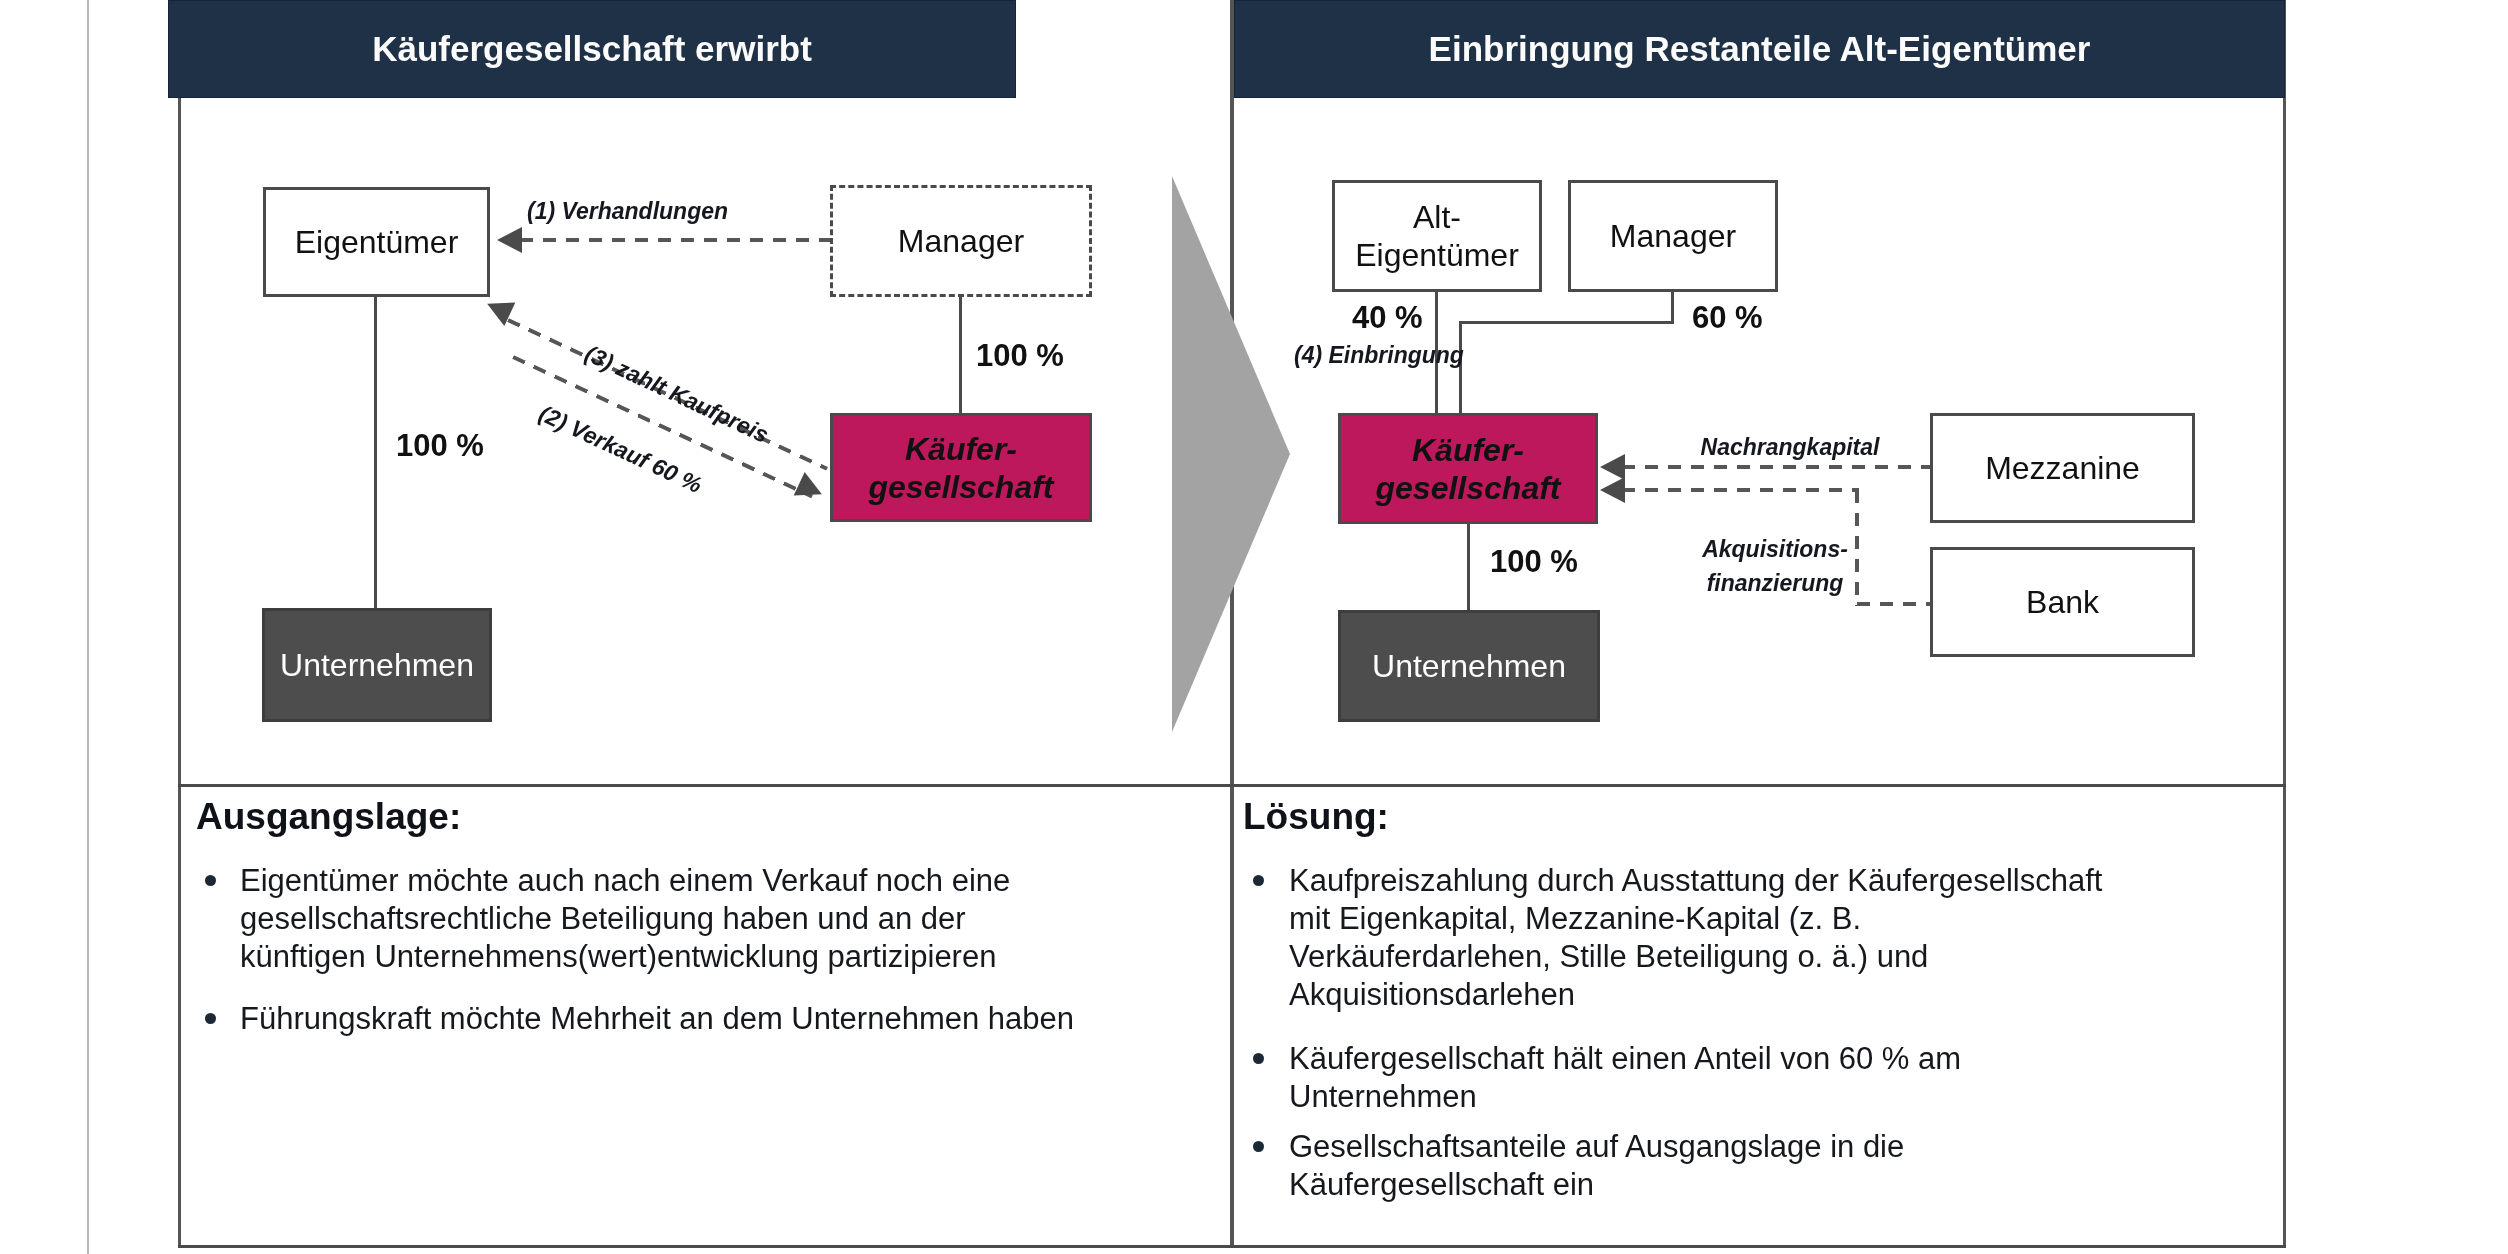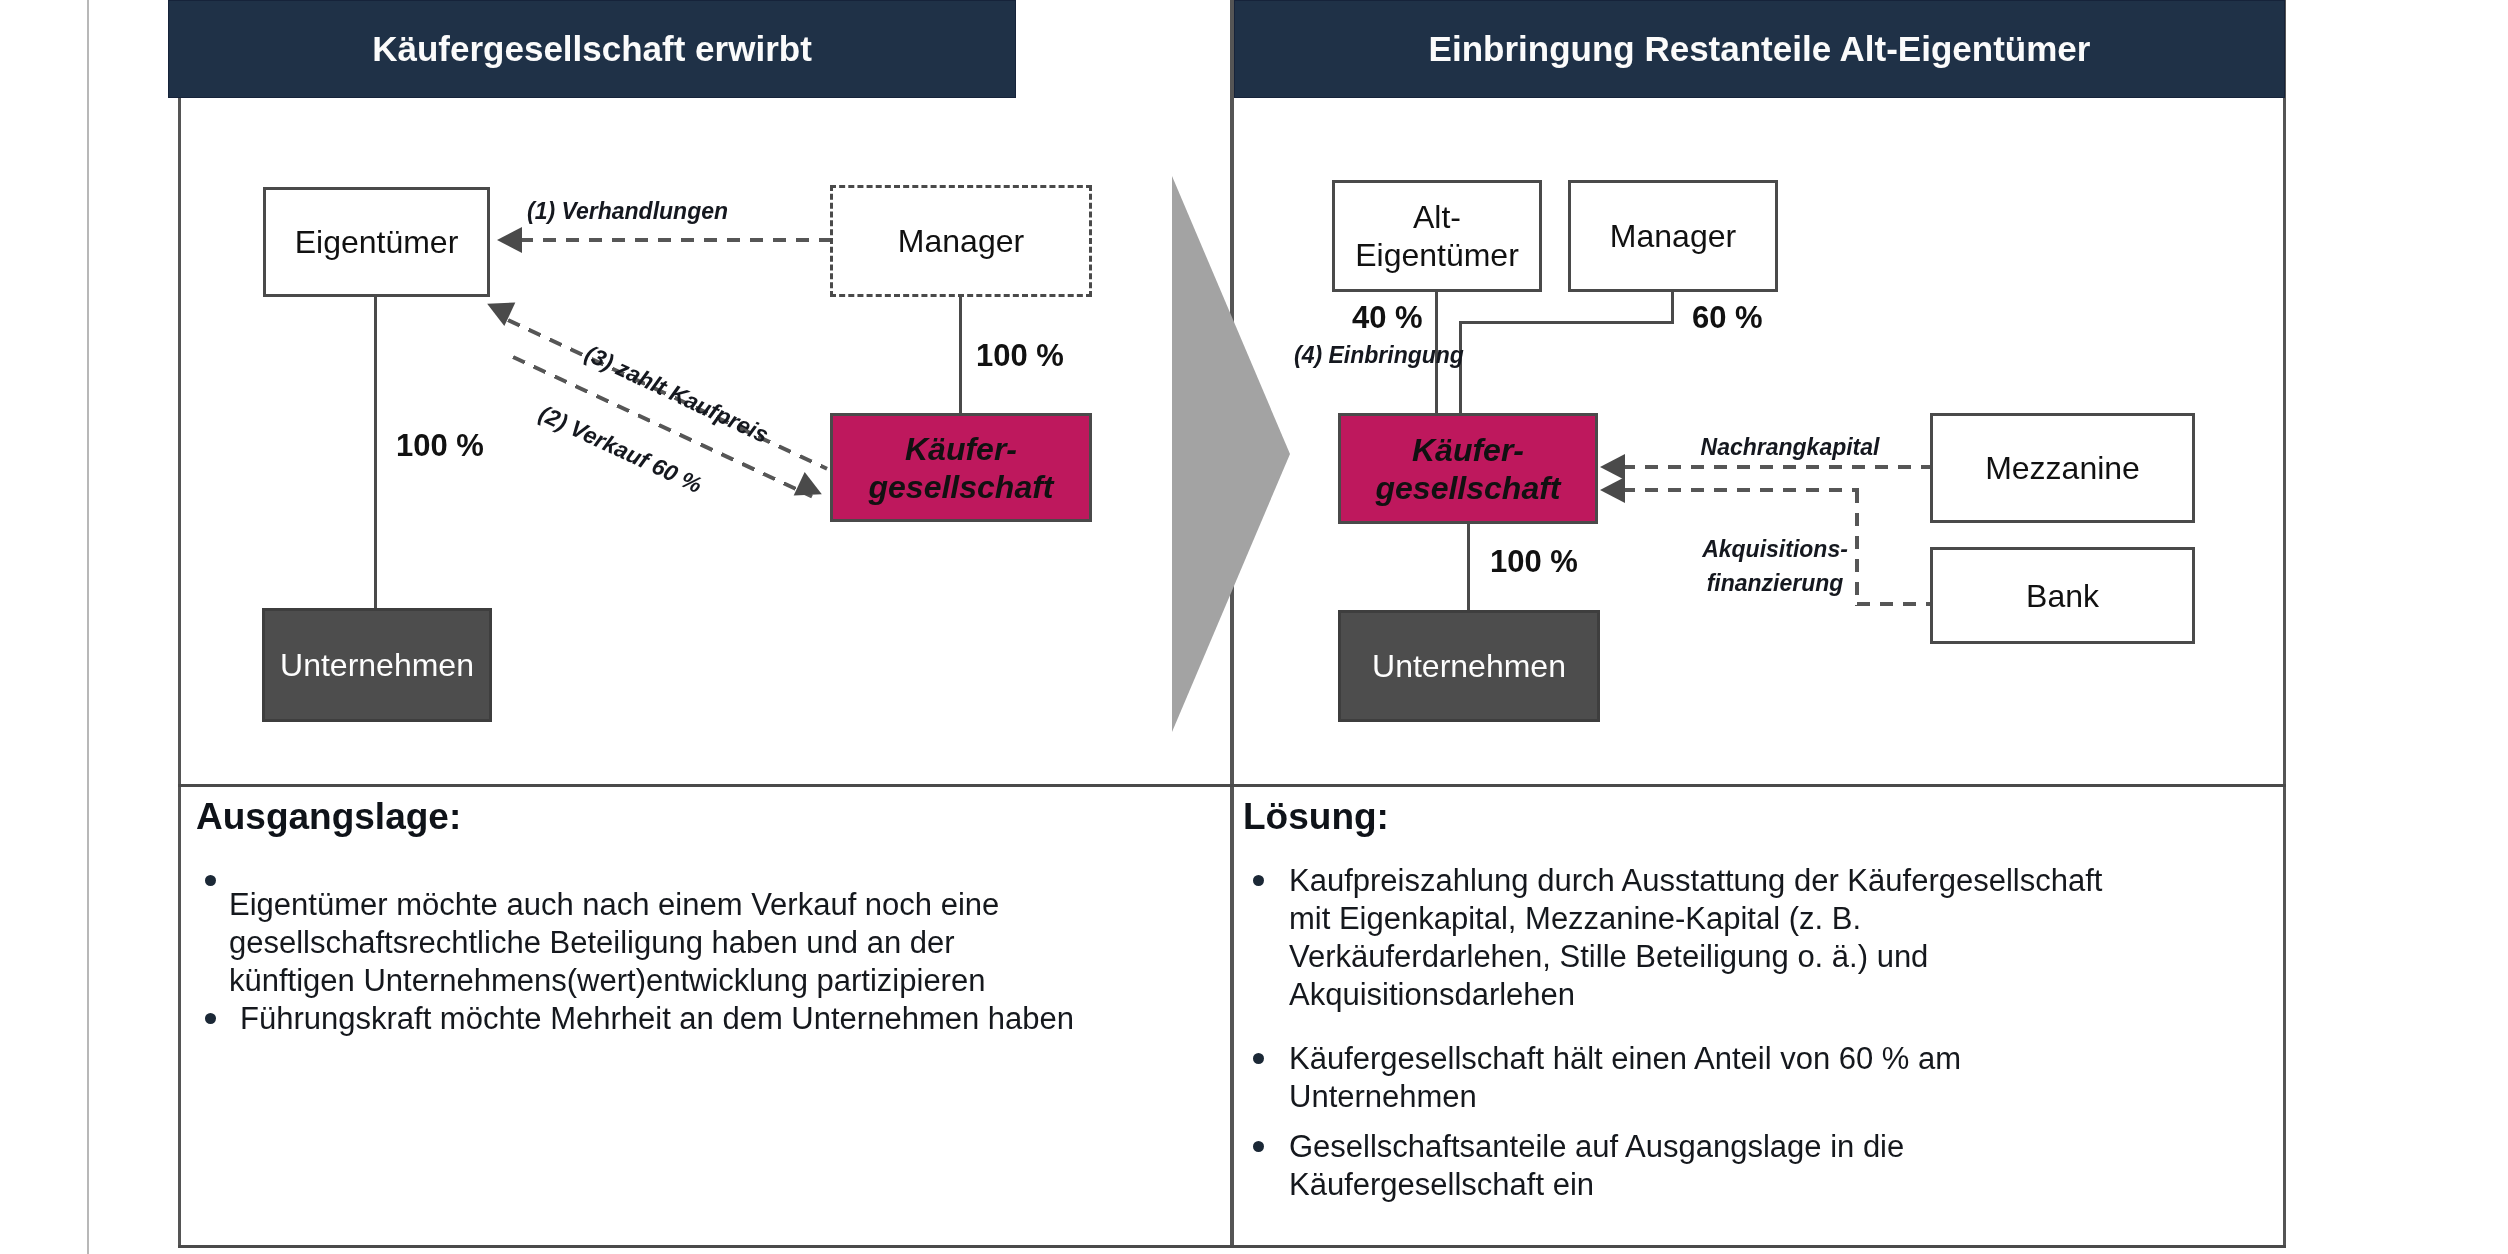--- a/index.html
+++ b/index.html
@@ -112,21 +112,21 @@
 <div class="box gray" style="left:1338px;top:413px;width:260px;height:111px;line-height:38px;">
   <span>Käufer-</span>
   <span>gesellschaft</span>
 </div>
 <div class="box dark" style="left:1338px;top:610px;width:262px;height:112px;">
   <span>Unternehmen</span>
 </div>
 <div class="box" style="left:1930px;top:413px;width:265px;height:110px;">
   <span>Mezzanine</span>
 </div>
-<div class="box" style="left:1930px;top:547px;width:265px;height:97px;">
+<div class="box" style="left:1930px;top:547px;width:265px;height:110px;">
   <span>Bank</span>
 </div>
 
 <div class="vline" style="left:1435px;top:292px;height:121px;"></div>
 <div class="vline" style="left:1671px;top:292px;height:32px;"></div>
 <div class="hline" style="left:1459px;top:321px;width:215px;"></div>
 <div class="vline" style="left:1459px;top:321px;height:92px;"></div>
 <div class="vline" style="left:1467px;top:524px;height:86px;"></div>
 
 <div class="pct" style="left:1352px;top:300px;">40 %</div>
@@ -142,21 +142,21 @@
 <div class="ahL" style="left:1600px;top:477px;"></div>
 <div class="dashV" style="left:1855px;top:490px;height:116px;"></div>
 <div class="dashH" style="left:1857px;top:602px;width:75px;"></div>
 <div class="ital" style="left:1650px;top:503px;width:250px;text-align:center;line-height:34px;margin-top:29px;">
   <div>Akquisitions-</div>
   <div>finanzierung</div>
 </div>
 
 <div class="sechead" style="left:196px;top:796px;">Ausgangslage:</div>
 
-<div class="bullet lft" style="left:205px;top:862px;flex-direction:column;">
+<div class="bullet lft" style="left:205px;top:862px;">
   <span class="dot"></span>
   <div class="btext">
     <div>Eigentümer möchte auch nach einem Verkauf noch eine</div>
     <div>gesellschaftsrechtliche Beteiligung haben und an der</div>
     <div>künftigen Unternehmens(wert)entwicklung partizipieren</div>
   </div>
 </div>
 <div class="bullet lft" style="left:205px;top:1000px;">
   <span class="dot"></span>
   <div class="btext">

